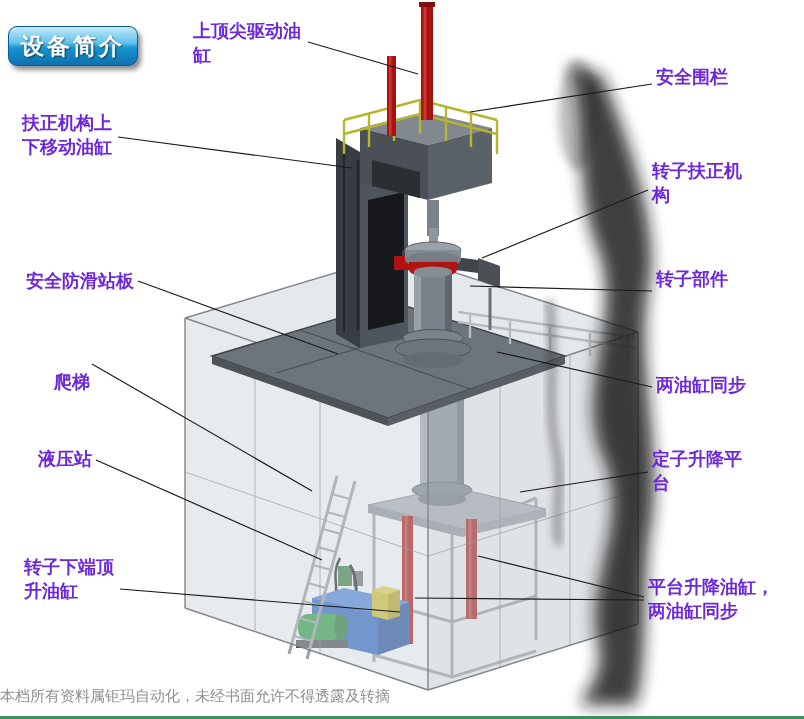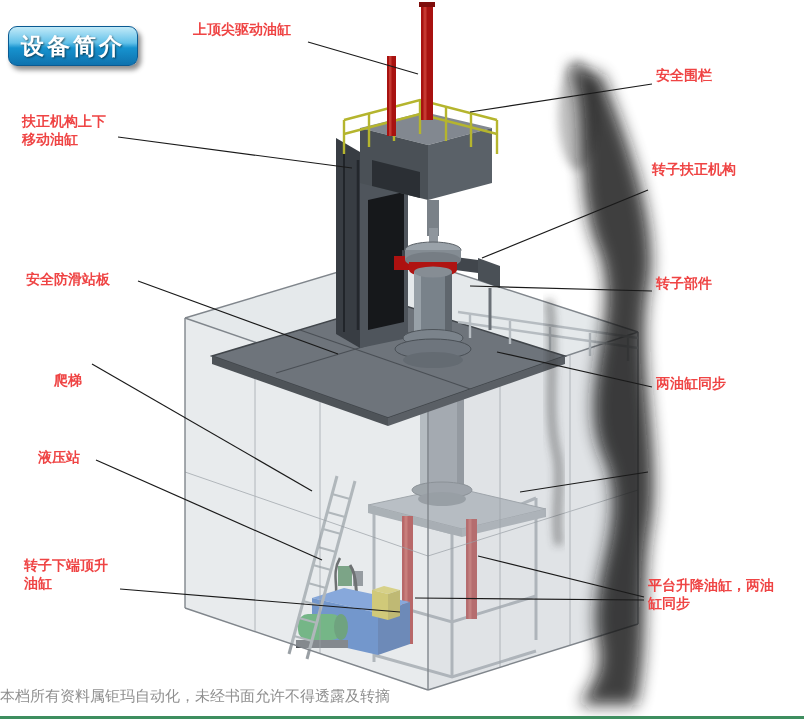--- a/index.html
+++ b/index.html
@@ -16,21 +16,21 @@
     border-radius:9px;
     background:linear-gradient(180deg,#c2eaf8 0%,#62c1e9 42%,#1793cf 55%,#0e72ae 100%);
     border:1px solid #0a5a92;
     box-shadow:3px 4px 5px rgba(0,0,0,0.45);
     color:#ffffff;font-size:23px;font-weight:700;letter-spacing:3px;
     display:flex;align-items:center;justify-content:center;
     text-shadow:1px 1px 2px rgba(0,0,0,0.55);
   }
   .callout{
     position:absolute;
-    color:#ef4444;font-size:14px;font-weight:700;line-height:1.32;
+    color:#6d28d9;font-size:18px;font-weight:700;line-height:1.32;
   }
   .watermark{
     position:absolute;left:0;right:0;top:687px;
     color:#8f8f8f;font-size:15px;font-weight:400;
   }
   .bottom-line{
     position:absolute;left:0;right:0;bottom:0;height:3px;
     background:#3e8e5f;
   }
 </style>
@@ -251,28 +251,29 @@
   <div class="callout" style="left:193px;top:20px;width:112px">上顶尖驱动油缸</div>
 
   <div class="callout" style="left:656px;top:66px;width:90px">安全围栏</div>
 
   <div class="callout" style="left:22px;top:112px;width:94px">扶正机构上下移动油缸</div>
 
   <div class="callout" style="left:26px;top:270px;width:120px">安全防滑站板</div>
 
   <div class="callout" style="left:652px;top:160px;width:94px">转子扶正机构</div>
 
-  <div class="callout" style="left:656px;top:274px;width:90px">转子部件</div>
+  <div class="callout" style="left:656px;top:268px;width:90px">转子部件</div>
 
   <div class="callout" style="left:54px;top:371px;width:60px">爬梯</div>
 
   <div class="callout" style="left:656px;top:374px;width:90px">两油缸同步</div>
 
   <div class="callout" style="left:38px;top:448px;width:80px">液压站</div>
 
+  <div class="callout" style="left:652px;top:448px;width:94px">定子升降平台</div>
 
   <div class="callout" style="left:24px;top:556px;width:94px">转子下端顶升油缸</div>
 
   <div class="callout" style="left:648px;top:576px;width:130px">平台升降油缸，两油缸同步</div>
 
   <div class="watermark">本档所有资料属钜玛自动化，未经书面允许不得透露及转摘</div>
 
   <div class="bottom-line"></div>
 
 </div>

